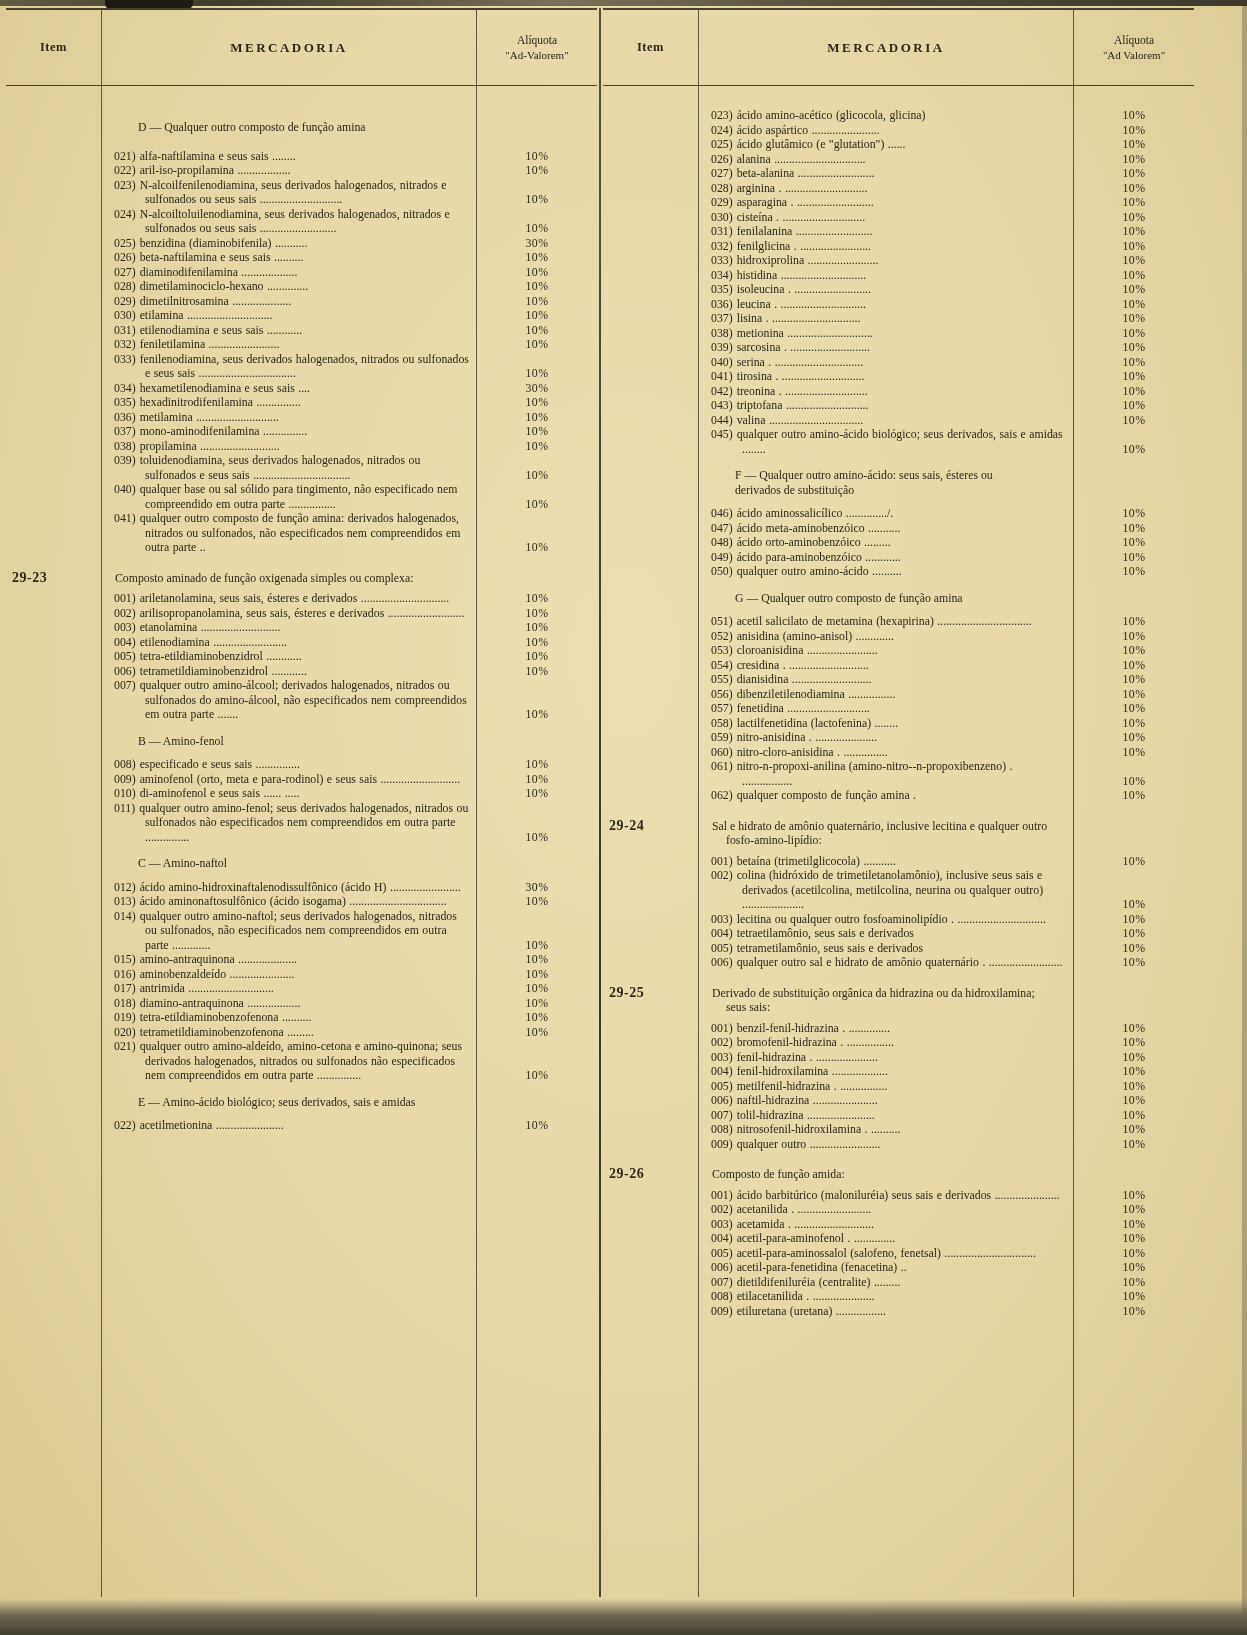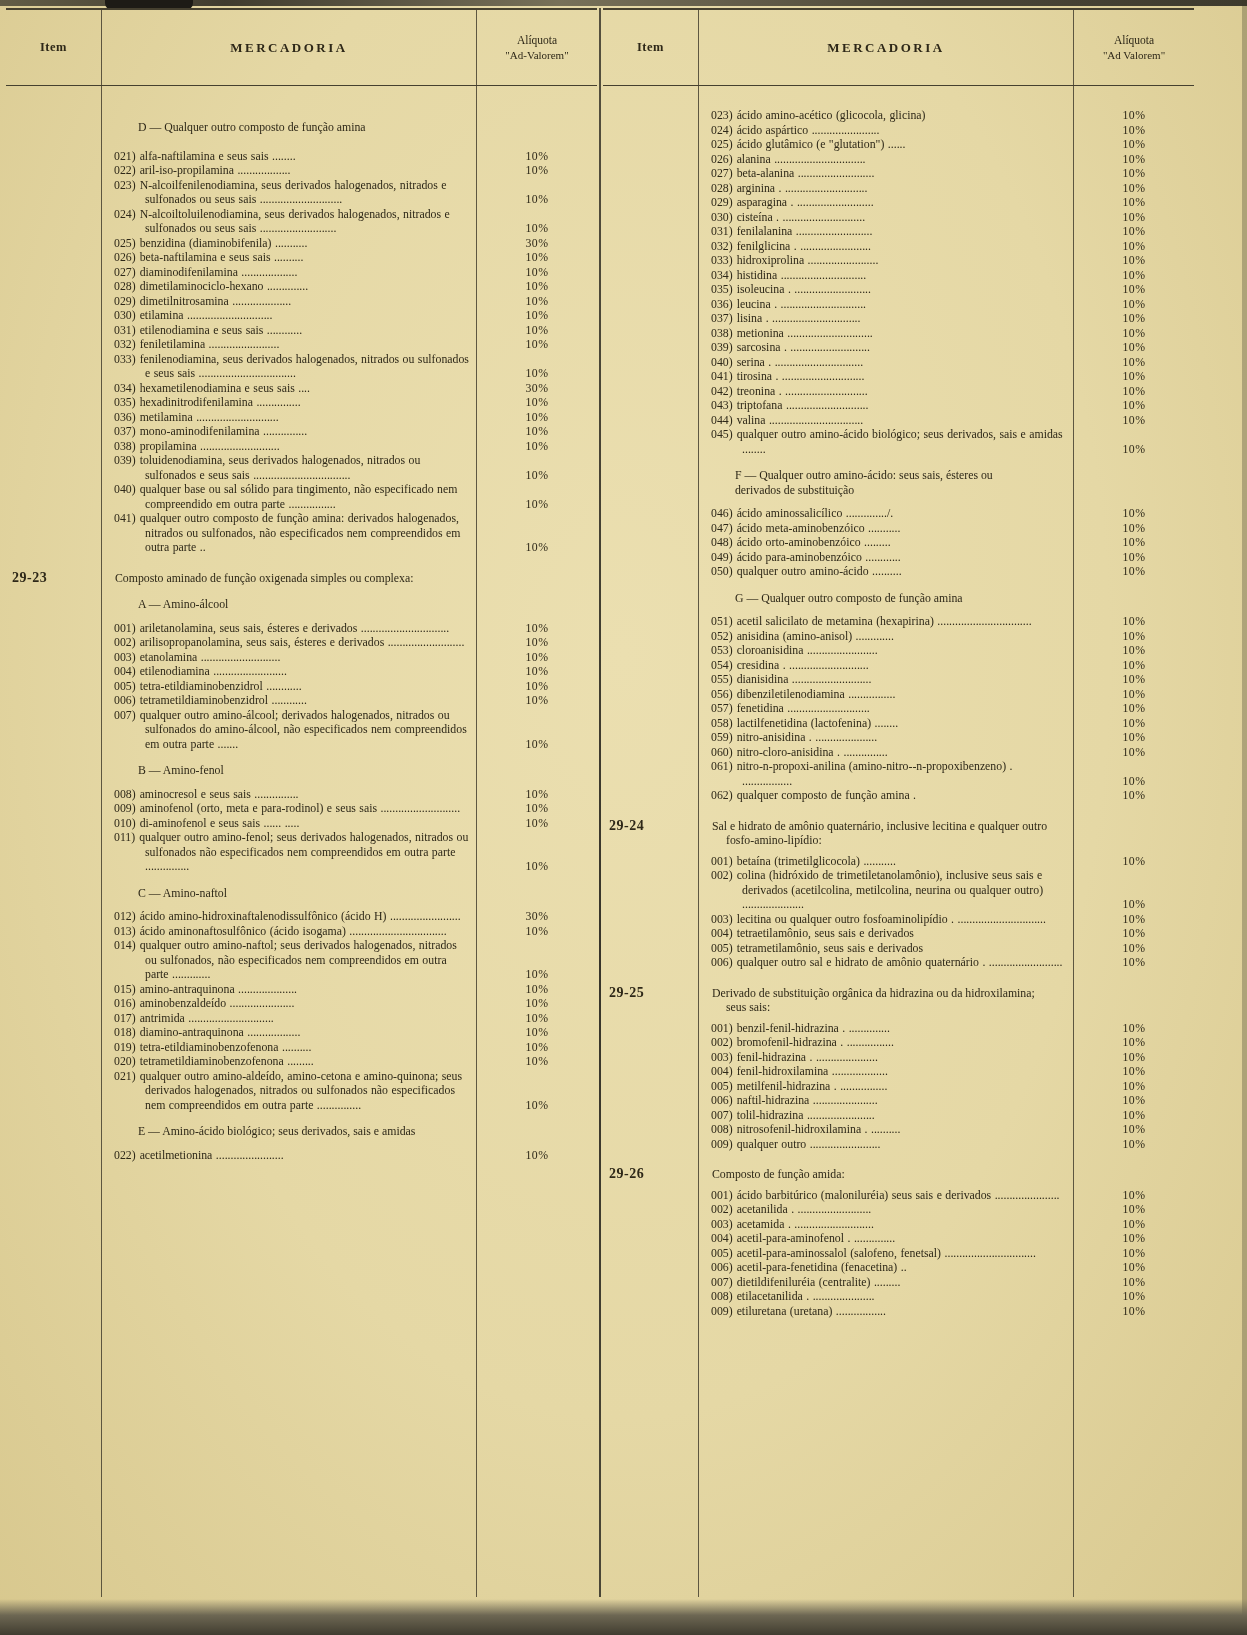--- a/index.html
+++ b/index.html
@@ -200,72 +200,65 @@
             <div class="c c-merc"><span class="enum">041)</span><span class="etext">qualquer outro composto de função amina: derivados halogenados, nitrados ou sulfonados, não especificados nem compreendidos em outra parte ..</span></div>
             <div class="c c-rate">10%</div>
           </div>
           <div class="trow group">
             <div class="c c-item"><span class="gcode">29-23</span></div>
             <div class="c c-merc">
               <div class="gtext">Composto aminado de função oxigenada simples ou complexa:</div>
             </div>
             <div class="c c-rate"></div>
           </div>
+          <div class="trow entry">
+            <div class="c c-item"></div>
+            <div class="c c-merc"><span class="enum">001)</span><span class="etext">ariletanolamina, seus sais, ésteres e derivados ..............................</span></div>
+            <div class="c c-rate">10%</div>
+          </div>
+          <div class="trow entry">
+            <div class="c c-item"></div>
+            <div class="c c-merc"><span class="enum">002)</span><span class="etext">arilisopropanolamina, seus sais, ésteres e derivados ..........................</span></div>
+            <div class="c c-rate">10%</div>
+          </div>
+          <div class="trow entry">
+            <div class="c c-item"></div>
+            <div class="c c-merc"><span class="enum">003)</span><span class="etext">etanolamina ...........................</span></div>
+            <div class="c c-rate">10%</div>
+          </div>
+          <div class="trow entry">
+            <div class="c c-item"></div>
+            <div class="c c-merc"><span class="enum">004)</span><span class="etext">etilenodiamina .........................</span></div>
+            <div class="c c-rate">10%</div>
+          </div>
+          <div class="trow entry">
+            <div class="c c-item"></div>
+            <div class="c c-merc"><span class="enum">005)</span><span class="etext">tetra-etildiaminobenzidrol ............</span></div>
+            <div class="c c-rate">10%</div>
+          </div>
+          <div class="trow entry">
+            <div class="c c-item"></div>
+            <div class="c c-merc"><span class="enum">006)</span><span class="etext">tetrametildiaminobenzidrol ............</span></div>
+            <div class="c c-rate">10%</div>
+          </div>
+          <div class="trow entry">
+            <div class="c c-item"></div>
+            <div class="c c-merc"><span class="enum">007)</span><span class="etext">qualquer outro amino-álcool; derivados halogenados, nitrados ou sulfonados do amino-álcool, não especificados nem compreendidos em outra parte .......</span></div>
+            <div class="c c-rate">10%</div>
+          </div>
           <div class="trow subheading">
             <div class="c c-item"></div>
             <div class="c c-merc">
-              <div class="hsub">A — Amino-álcool</div>
-            </div>
-            <div class="c c-rate"></div>
-          </div>
-          <div class="trow entry">
-            <div class="c c-item"></div>
-            <div class="c c-merc"><span class="enum">001)</span><span class="etext">ariletanolamina, seus sais, ésteres e derivados ..............................</span></div>
-            <div class="c c-rate">10%</div>
-          </div>
-          <div class="trow entry">
-            <div class="c c-item"></div>
-            <div class="c c-merc"><span class="enum">002)</span><span class="etext">arilisopropanolamina, seus sais, ésteres e derivados ..........................</span></div>
-            <div class="c c-rate">10%</div>
-          </div>
-          <div class="trow entry">
-            <div class="c c-item"></div>
-            <div class="c c-merc"><span class="enum">003)</span><span class="etext">etanolamina ...........................</span></div>
-            <div class="c c-rate">10%</div>
-          </div>
-          <div class="trow entry">
-            <div class="c c-item"></div>
-            <div class="c c-merc"><span class="enum">004)</span><span class="etext">etilenodiamina .........................</span></div>
-            <div class="c c-rate">10%</div>
-          </div>
-          <div class="trow entry">
-            <div class="c c-item"></div>
-            <div class="c c-merc"><span class="enum">005)</span><span class="etext">tetra-etildiaminobenzidrol ............</span></div>
-            <div class="c c-rate">10%</div>
-          </div>
-          <div class="trow entry">
-            <div class="c c-item"></div>
-            <div class="c c-merc"><span class="enum">006)</span><span class="etext">tetrametildiaminobenzidrol ............</span></div>
-            <div class="c c-rate">10%</div>
-          </div>
-          <div class="trow entry">
-            <div class="c c-item"></div>
-            <div class="c c-merc"><span class="enum">007)</span><span class="etext">qualquer outro amino-álcool; derivados halogenados, nitrados ou sulfonados do amino-álcool, não especificados nem compreendidos em outra parte .......</span></div>
-            <div class="c c-rate">10%</div>
-          </div>
-          <div class="trow subheading">
-            <div class="c c-item"></div>
-            <div class="c c-merc">
               <div class="hsub">B — Amino-fenol</div>
             </div>
             <div class="c c-rate"></div>
           </div>
           <div class="trow entry">
             <div class="c c-item"></div>
-            <div class="c c-merc"><span class="enum">008)</span><span class="etext">aminocresol e seus sais ...............</span></div>
+            <div class="c c-merc"><span class="enum">008)</span><span class="etext">especificado e seus sais ...............</span></div>
             <div class="c c-rate">10%</div>
           </div>
           <div class="trow entry">
             <div class="c c-item"></div>
             <div class="c c-merc"><span class="enum">009)</span><span class="etext">aminofenol (orto, meta e para-rodinol) e seus sais ...........................</span></div>
             <div class="c c-rate">10%</div>
           </div>
           <div class="trow entry">
             <div class="c c-item"></div>
             <div class="c c-merc"><span class="enum">010)</span><span class="etext">di-aminofenol e seus sais ...... .....</span></div>

